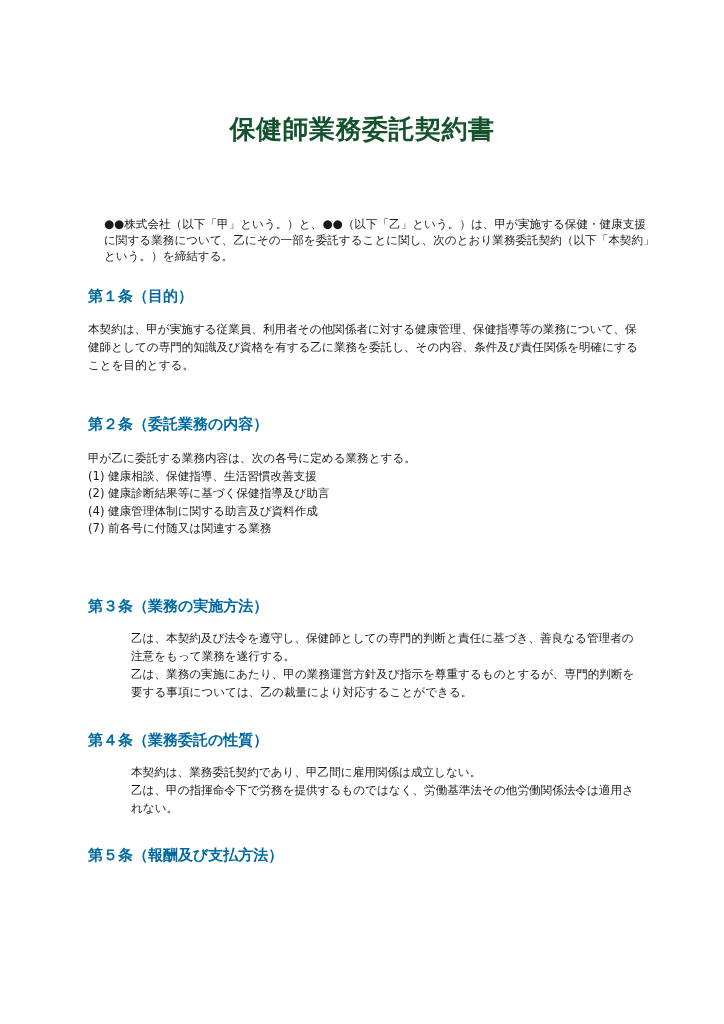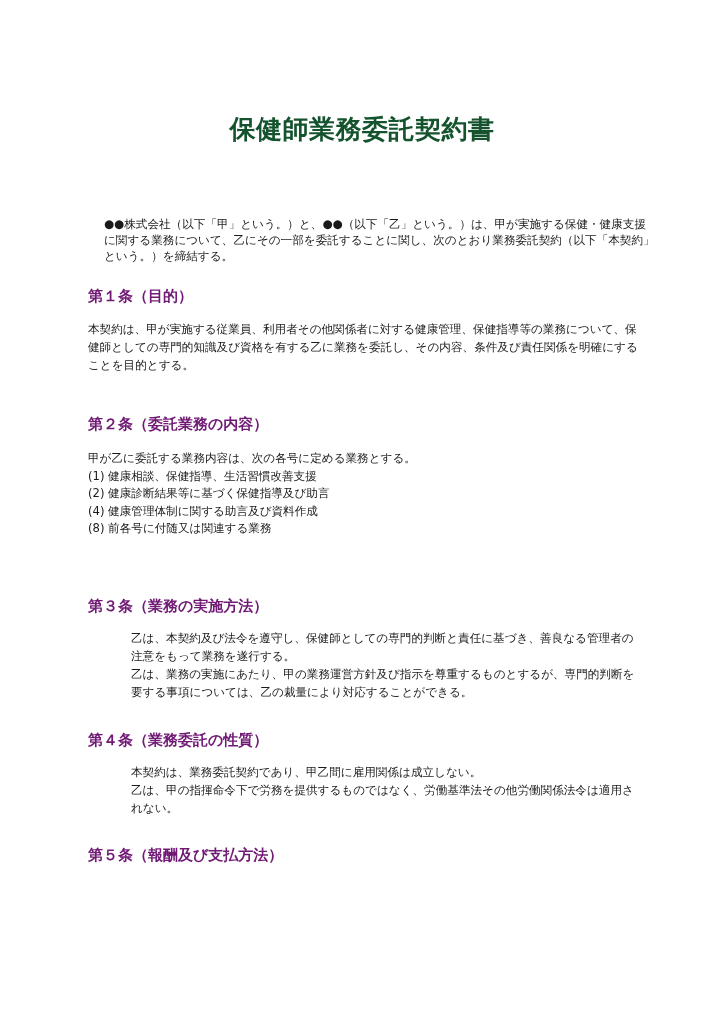--- a/index.html
+++ b/index.html
@@ -12,21 +12,21 @@
   .title {
     position: absolute; left: 0; width: 724px; top: 112px;
     text-align: center; font-size: 26px; font-weight: bold; letter-spacing: 0.5px;
     color: #14532d;
   }
   .intro {
     position: absolute; left: 104px; width: 552px; top: 184px;
     font-size: 11.6px; line-height: 16px; margin-top: 32px;
   }
   .heading {
-    position: absolute; left: 88px; font-size: 15px; font-weight: bold; color: #701a75;
+    position: absolute; left: 88px; font-size: 15px; font-weight: bold; color: #0369a1;
   }
   .para {
     position: absolute; font-size: 11.6px; line-height: 18px;
   }
   .p-full { left: 88px; width: 552px; }
   .p-indent { left: 131px; width: 510px; }
   .line { display: block; }
 </style>
 </head>
 <body>
@@ -39,21 +39,21 @@
 
   <div class="heading" style="top:287px;">第１条（目的）</div>
   <div class="para p-full" style="top:320px;">本契約は、甲が実施する従業員、利用者その他関係者に対する健康管理、保健指導等の業務について、保健師としての専門的知識及び資格を有する乙に業務を委託し、その内容、条件及び責任関係を明確にすることを目的とする。</div>
 
   <div class="heading" style="top:415px;">第２条（委託業務の内容）</div>
   <div class="para p-full" style="top:450px; line-height:17.6px;">
     <span class="line">甲が乙に委託する業務内容は、次の各号に定める業務とする。</span>
     <span class="line">(1) 健康相談、保健指導、生活習慣改善支援</span>
     <span class="line">(2) 健康診断結果等に基づく保健指導及び助言</span>
     <span class="line">(4) 健康管理体制に関する助言及び資料作成</span>
-    <span class="line">(8) 前各号に付随又は関連する業務</span>
+    <span class="line">(7) 前各号に付随又は関連する業務</span>
   </div>
 
   <div class="heading" style="top:597px;">第３条（業務の実施方法）</div>
   <div class="para p-indent" style="top:629px;">
     <span class="line">乙は、本契約及び法令を遵守し、保健師としての専門的判断と責任に基づき、善良なる管理者の注意をもって業務を遂行する。</span>
     <span class="line">乙は、業務の実施にあたり、甲の業務運営方針及び指示を尊重するものとするが、専門的判断を要する事項については、乙の裁量により対応することができる。</span>
   </div>
 
   <div class="heading" style="top:731px;">第４条（業務委託の性質）</div>
   <div class="para p-indent" style="top:763px;">

